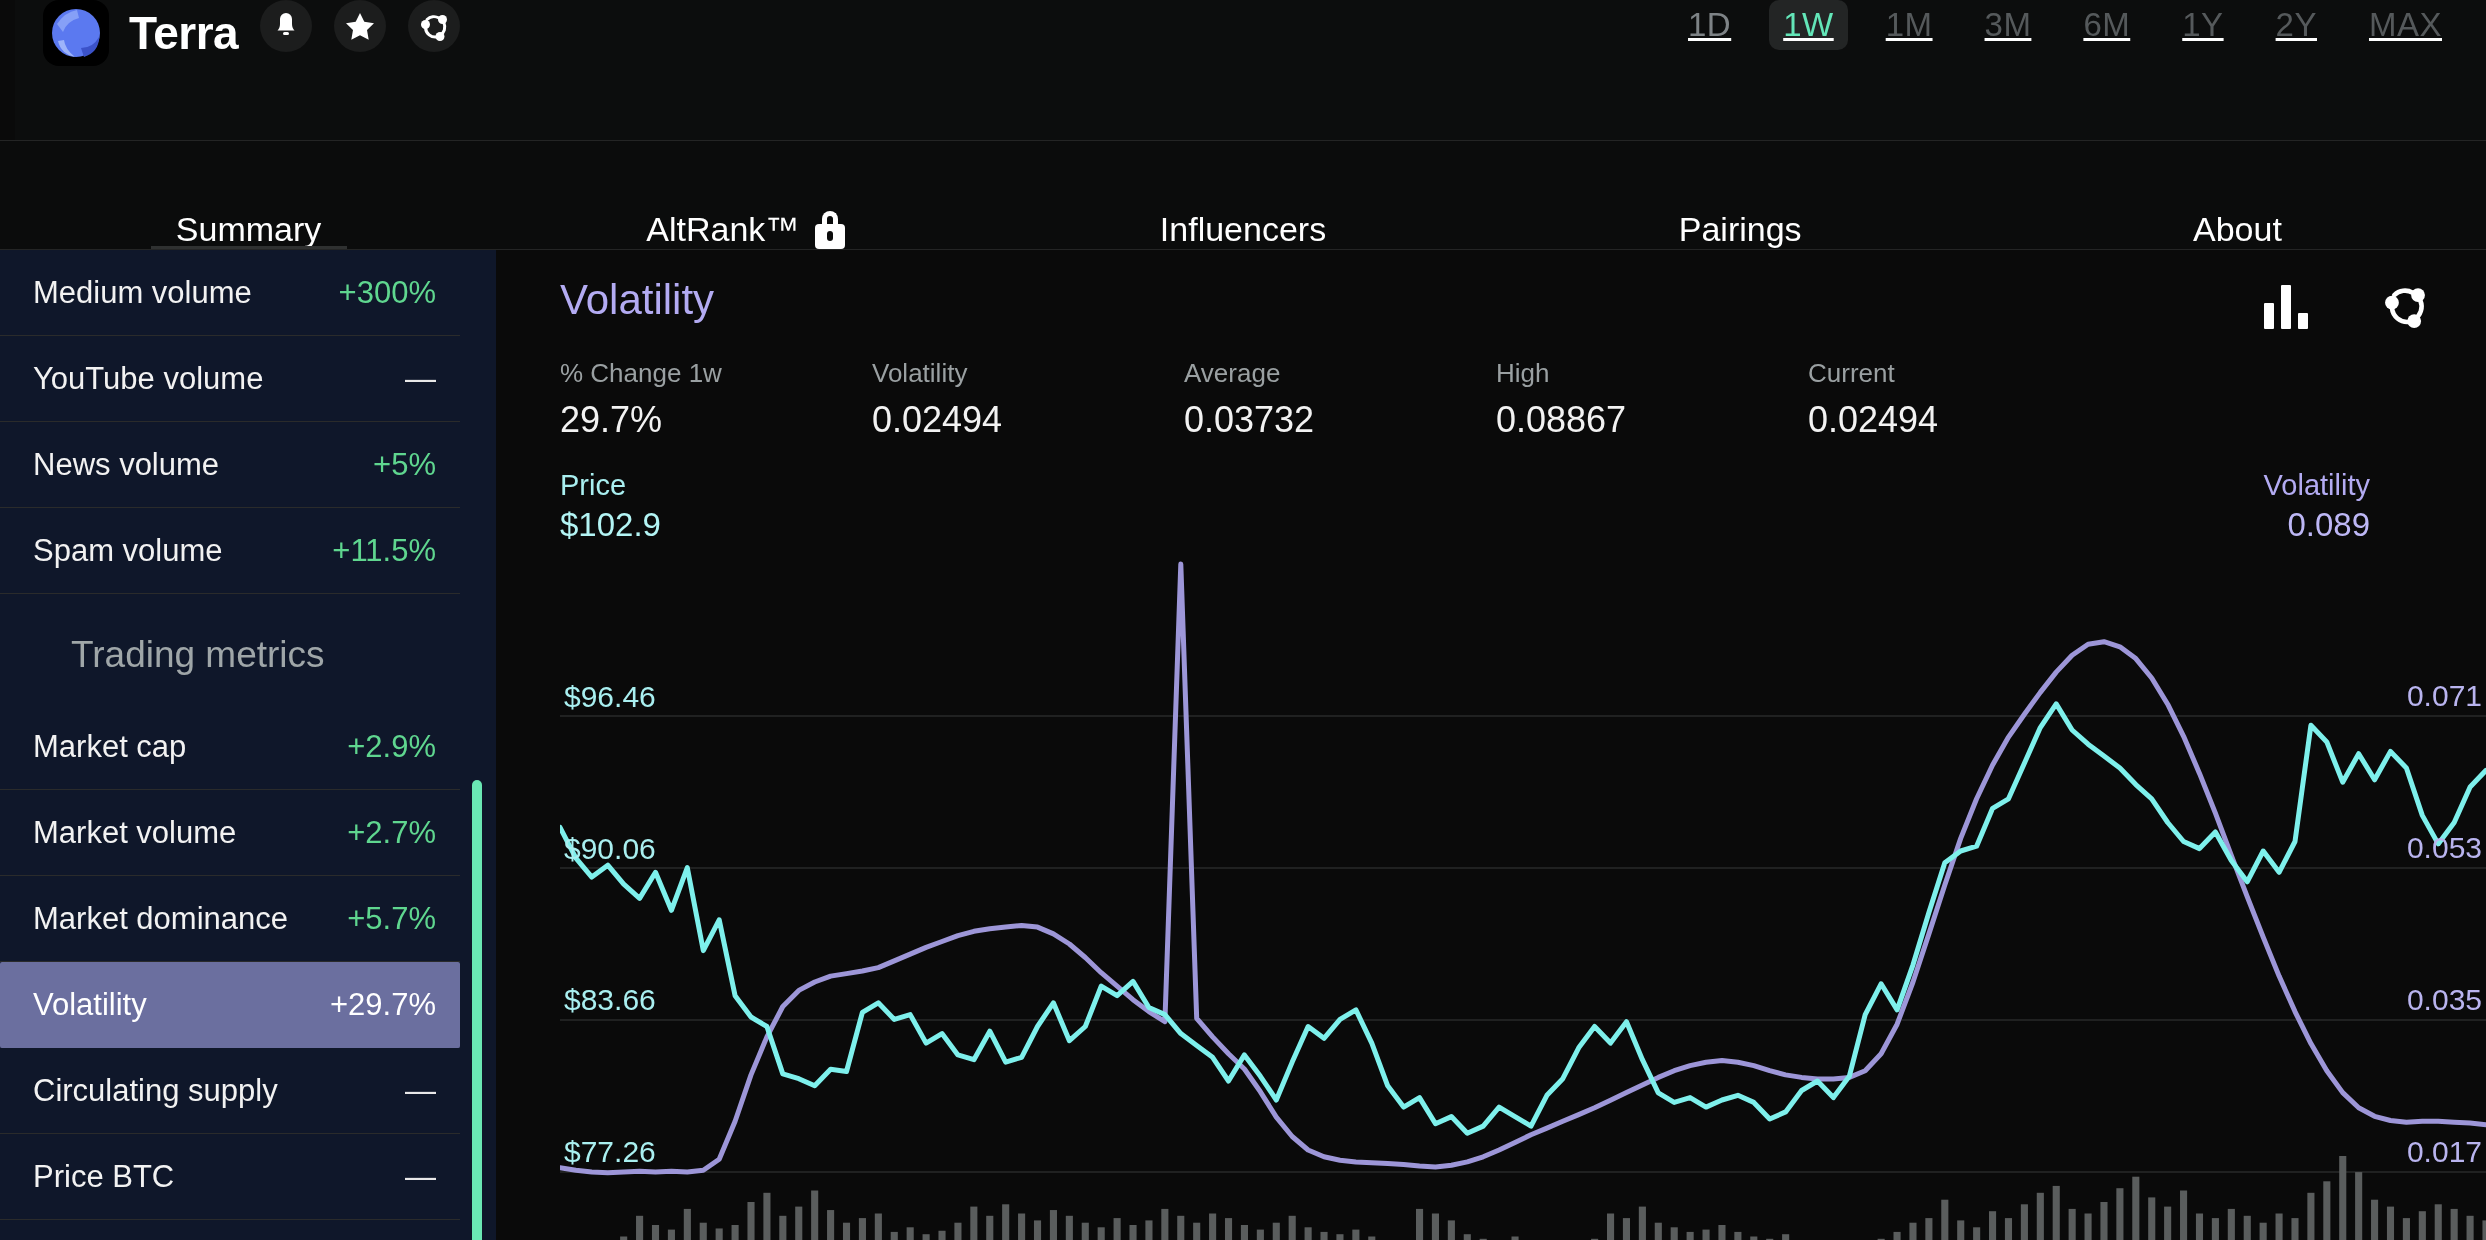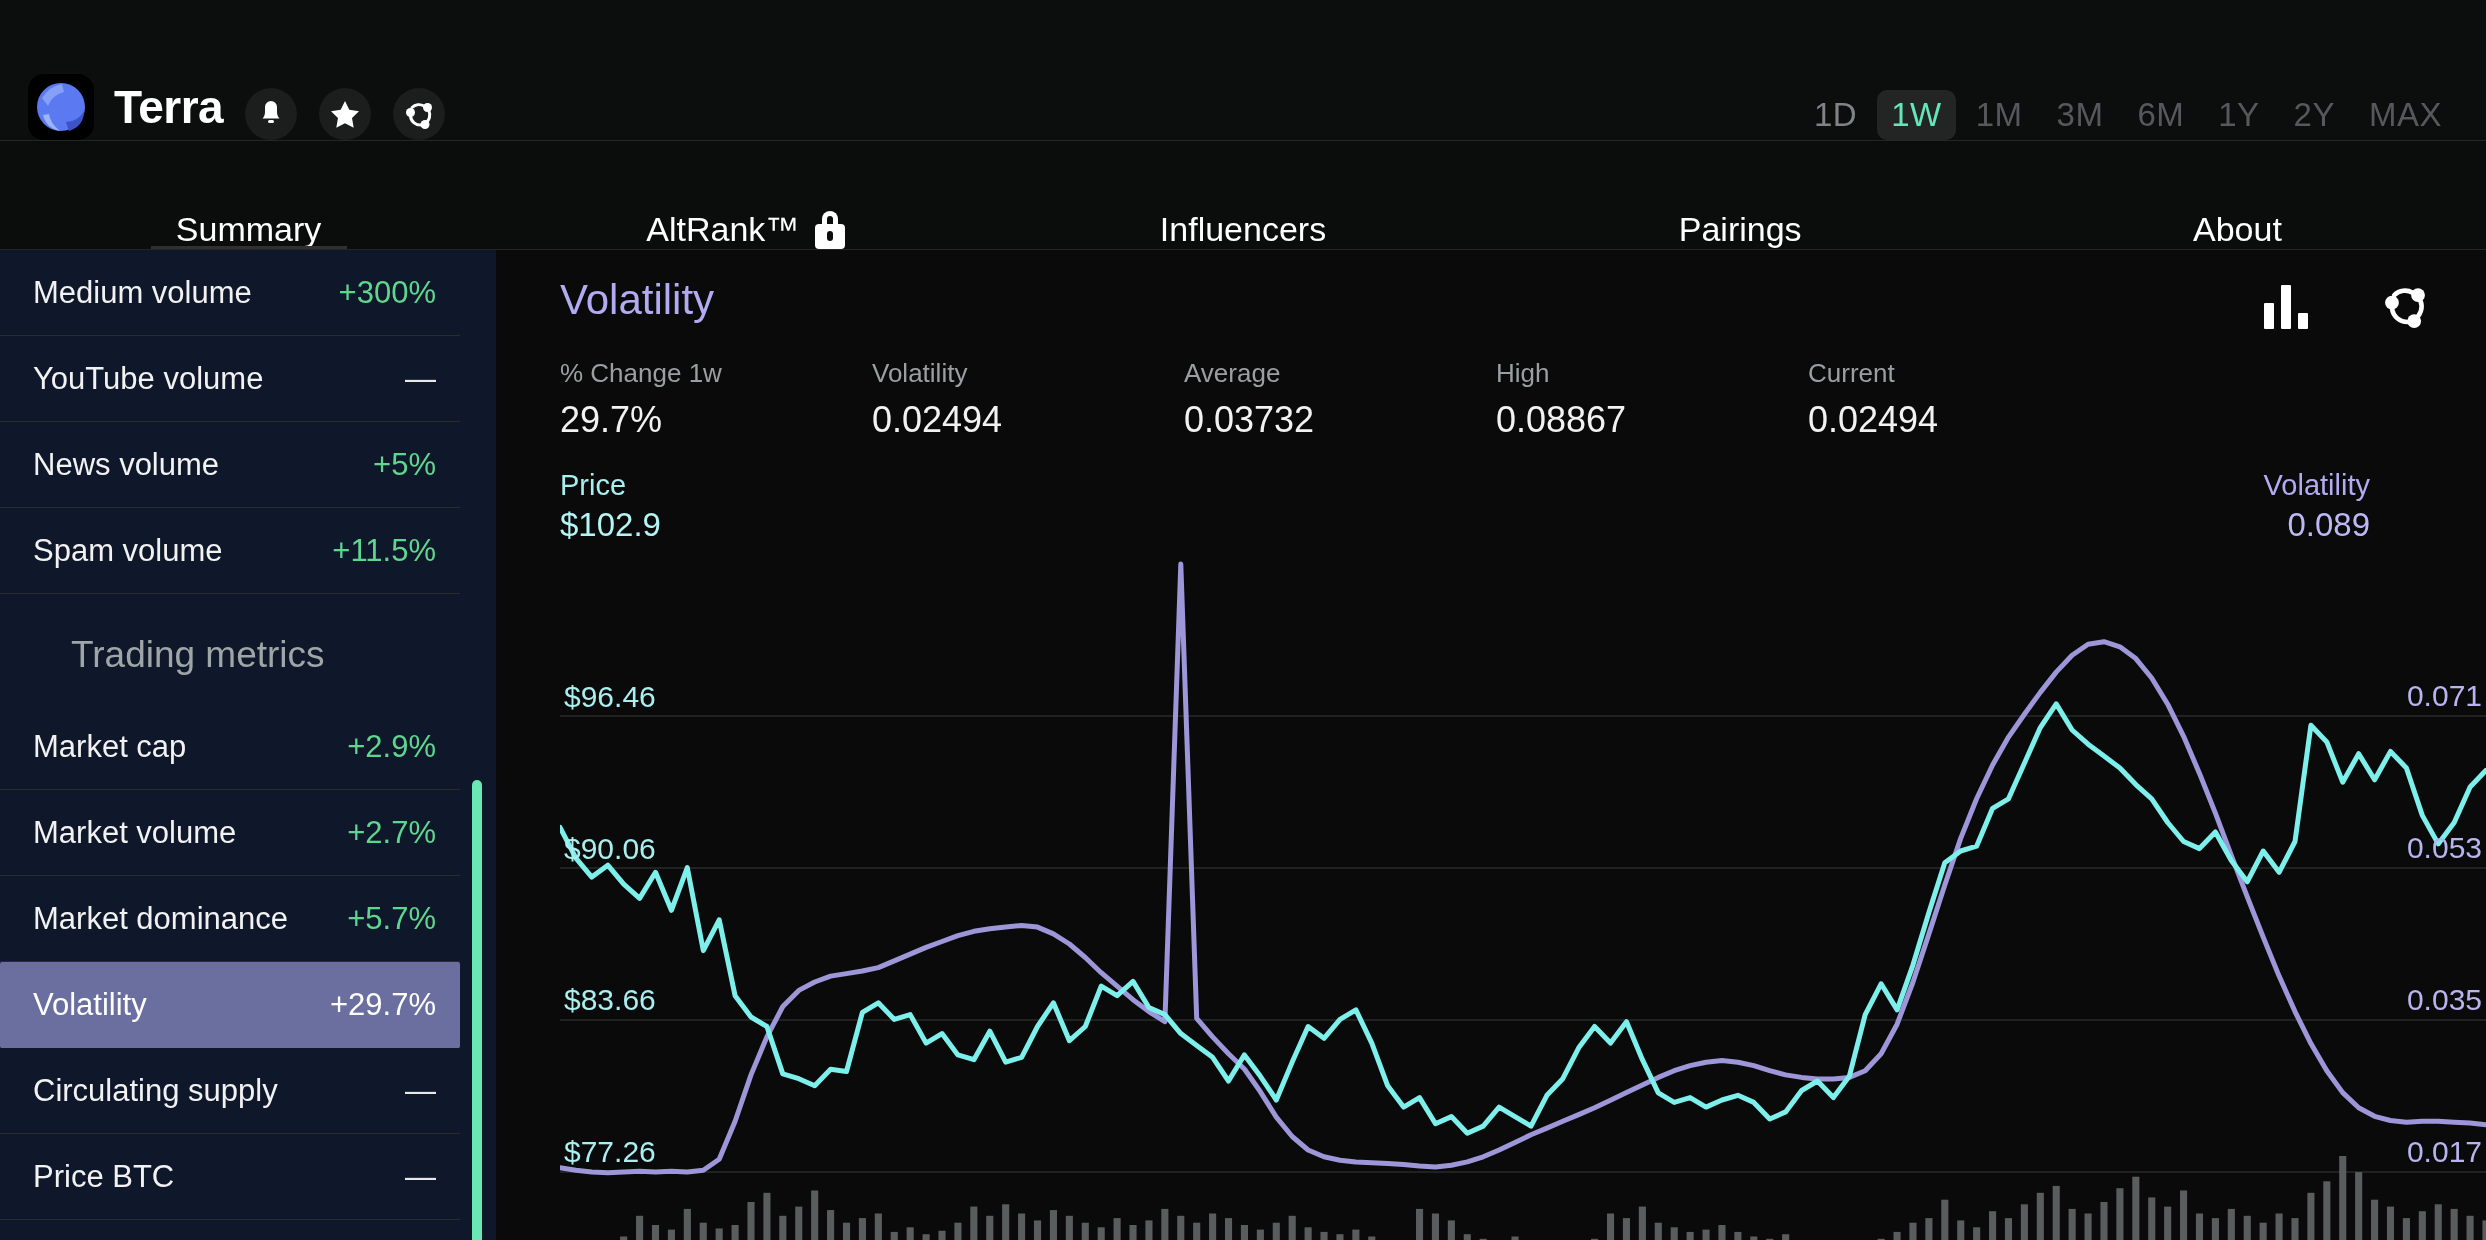--- a/index.html
+++ b/index.html
@@ -8,38 +8,39 @@
     background: #0a0a0a;
     font-family: "Liberation Sans", sans-serif;
     color: #ffffff;
     overflow: hidden;
   }
   .app { width: 2486px; height: 1240px; display: flex; flex-direction: column; background:#0a0a0a; }
 
   
   .topbar {
     height: 140px; flex: 0 0 140px;
-    display: flex; align-items: flex-end;
+    display: flex; align-items: flex-start;
     padding: 0 30px 0 28px;
     background: #0c0d0d;
+    margin-left: 15px;
   }
   .brand { display: flex; align-items: center; gap: 20px; }
   .logo-tile {
     width: 66px; height: 66px; border-radius: 16px; background: #000;
     display: flex; align-items: center; justify-content: center; overflow: hidden;
   }
   .brand-name { font-size: 46px; font-weight: 700; letter-spacing: -0.5px; color: #fff; }
   .icon-circle {
     width: 52px; height: 52px; border-radius: 50%;
     background: #1c1d1d; display: flex; align-items: center; justify-content: center;
     margin-left: 22px; cursor: pointer;
   }
   .icon-circle svg { display: block; }
   .topbar-spacer { flex: 1 1 auto; }
-  .ranges { display: flex; align-items: center; gap: 6px; }
+  .ranges { display: flex; align-items: center; gap: 24px; text-decoration: underline; }
   .range {
     font-size: 33px; color: #55595b; padding: 6px 14px; border-radius: 10px;
     cursor: pointer; letter-spacing: 0.5px;
   }
   .range.dim-bright { color: #7e8386; }
   .range.active { color: #63e6b8; background: #232525; }
 
   
   .navtabs {
     height: 110px; flex: 0 0 110px;

